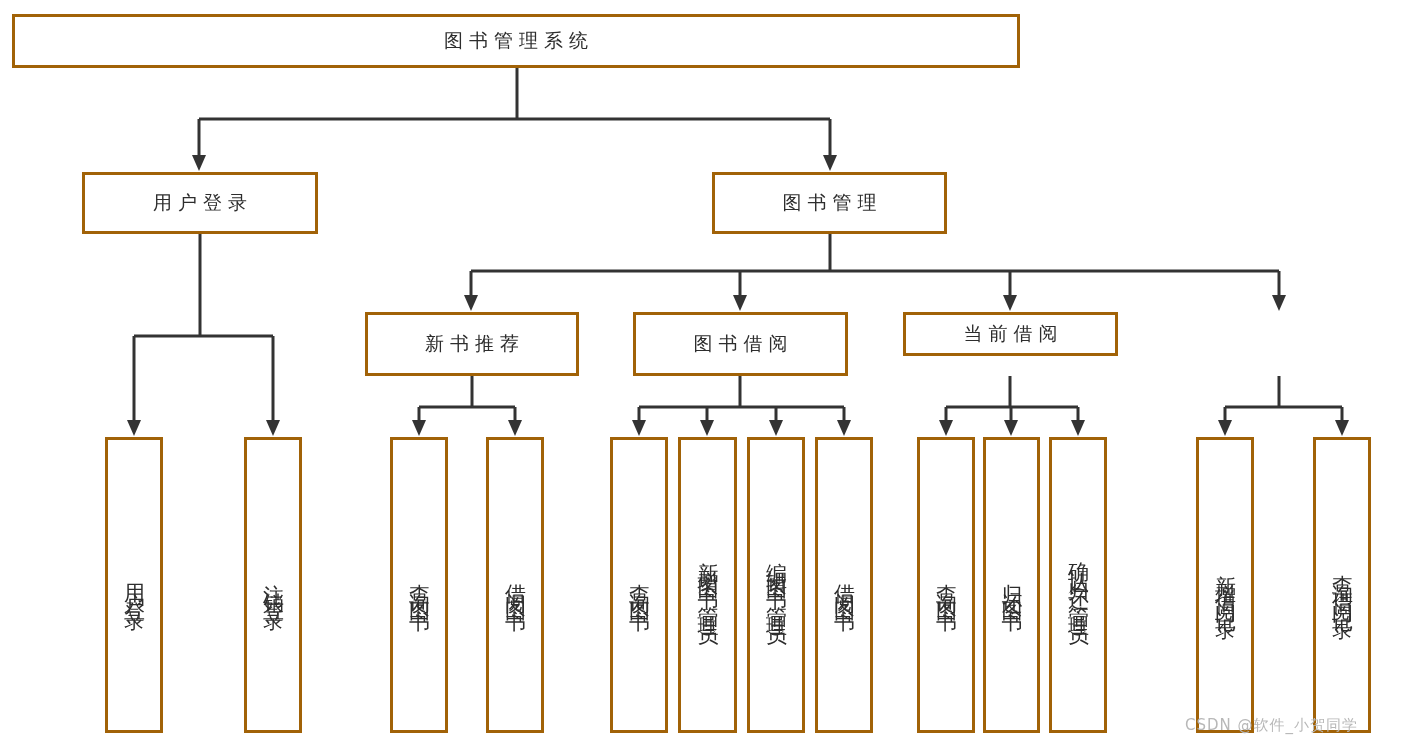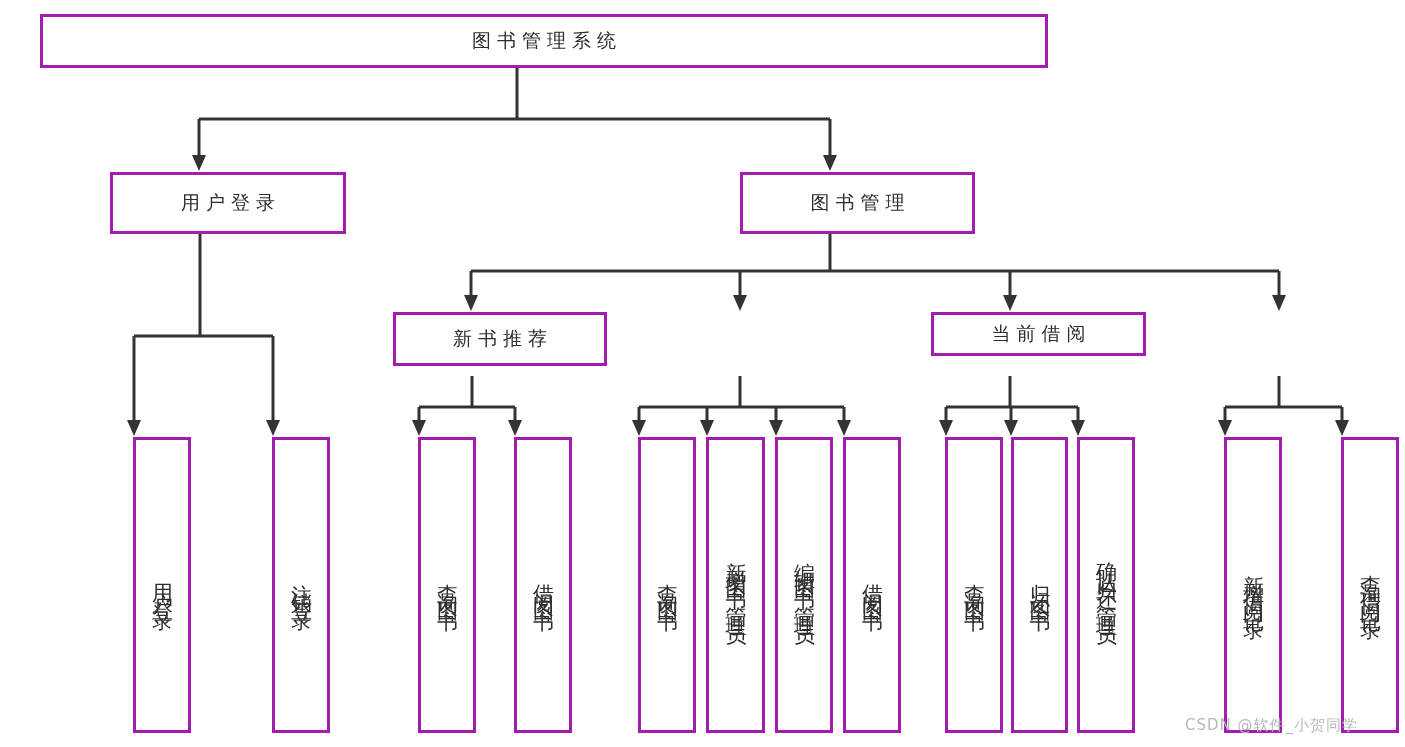--- a/index.html
+++ b/index.html
@@ -7,48 +7,47 @@
     position:relative;
     width:1405px;height:747px;
     background:#ffffff;
     font-family:"DejaVu Sans","Liberation Sans",sans-serif;
     color:#2d2d2d;
     overflow:hidden;
   }
   .box{
     position:absolute;
     box-sizing:border-box;
-    border:3px solid #a21caf;
+    border:3px solid #a16207;
     background:#ffffff;
     display:flex;
     align-items:center;
     justify-content:center;
     text-align:center;
-    margin-left:28px;
   }
   .h-label{
     font-size:19px;
     letter-spacing:6px;
     text-indent:6px;
     white-space:nowrap;
   }
   .v-label{
     writing-mode:vertical-rl;
     text-orientation:upright;
     font-size:21px;
     letter-spacing:9px;
     line-height:1;
   }
   
   #n-root{left:12px;top:14px;width:1008px;height:54px;}
   
   #n-user-login{left:82px;top:172px;width:236px;height:62px;}
   #n-book-mgmt{left:712px;top:172px;width:235px;height:62px;font-family:Liberation Serif, serif;}
   
-  #n-new-book-rec{left:365px;top:312px;width:214px;height:54px;justify-content:center;}
+  #n-new-book-rec{left:365px;top:312px;width:214px;height:64px;justify-content:center;}
   #n-book-borrow{left:633px;top:312px;width:215px;height:64px;}
   #n-current-borrow{left:903px;top:312px;width:215px;height:44px;}
   #n-borrow-records{left:1172px;top:312px;width:214px;height:64px;}
   
   .leaf{top:437px;height:296px;width:58px;}
   #l-user-login{left:105px;}
   #l-logout{left:244px;}
   #l-query-book-1{left:390px;}
   #l-borrow-book-1{left:486px;}
   #l-query-book-2{left:610px;}
@@ -166,20 +165,23 @@
   <div class="box" id="n-user-login">
     <span class="h-label">用户登录</span>
   </div>
   <div class="box" id="n-book-mgmt">
     <span class="h-label">图书管理</span>
   </div>
 
   <div class="box" id="n-new-book-rec">
     <span class="h-label">新书推荐</span>
   </div>
+  <div class="box" id="n-book-borrow">
+    <span class="h-label">图书借阅</span>
+  </div>
   <div class="box" id="n-current-borrow">
     <span class="h-label">当前借阅</span>
   </div>
 
   <div class="box leaf" id="l-user-login">
     <span class="v-label">用户登录</span>
   </div>
   <div class="box leaf" id="l-logout">
     <span class="v-label">注销登录</span>
   </div>

